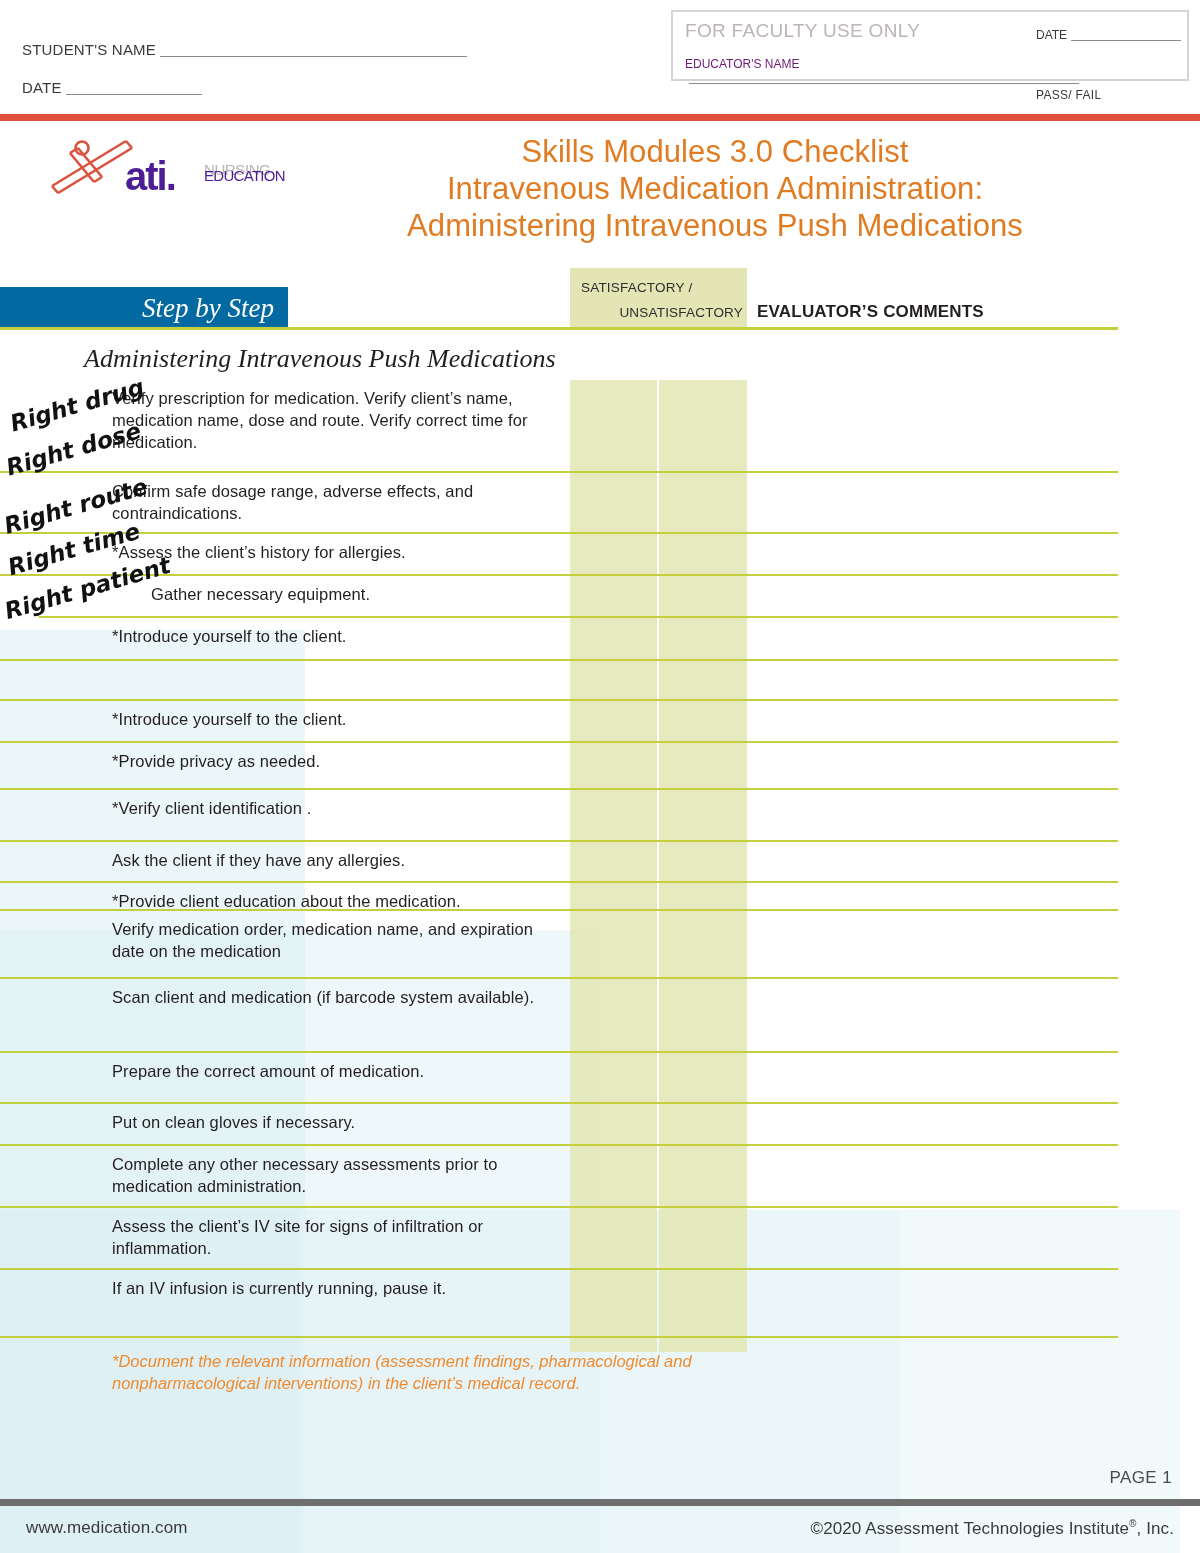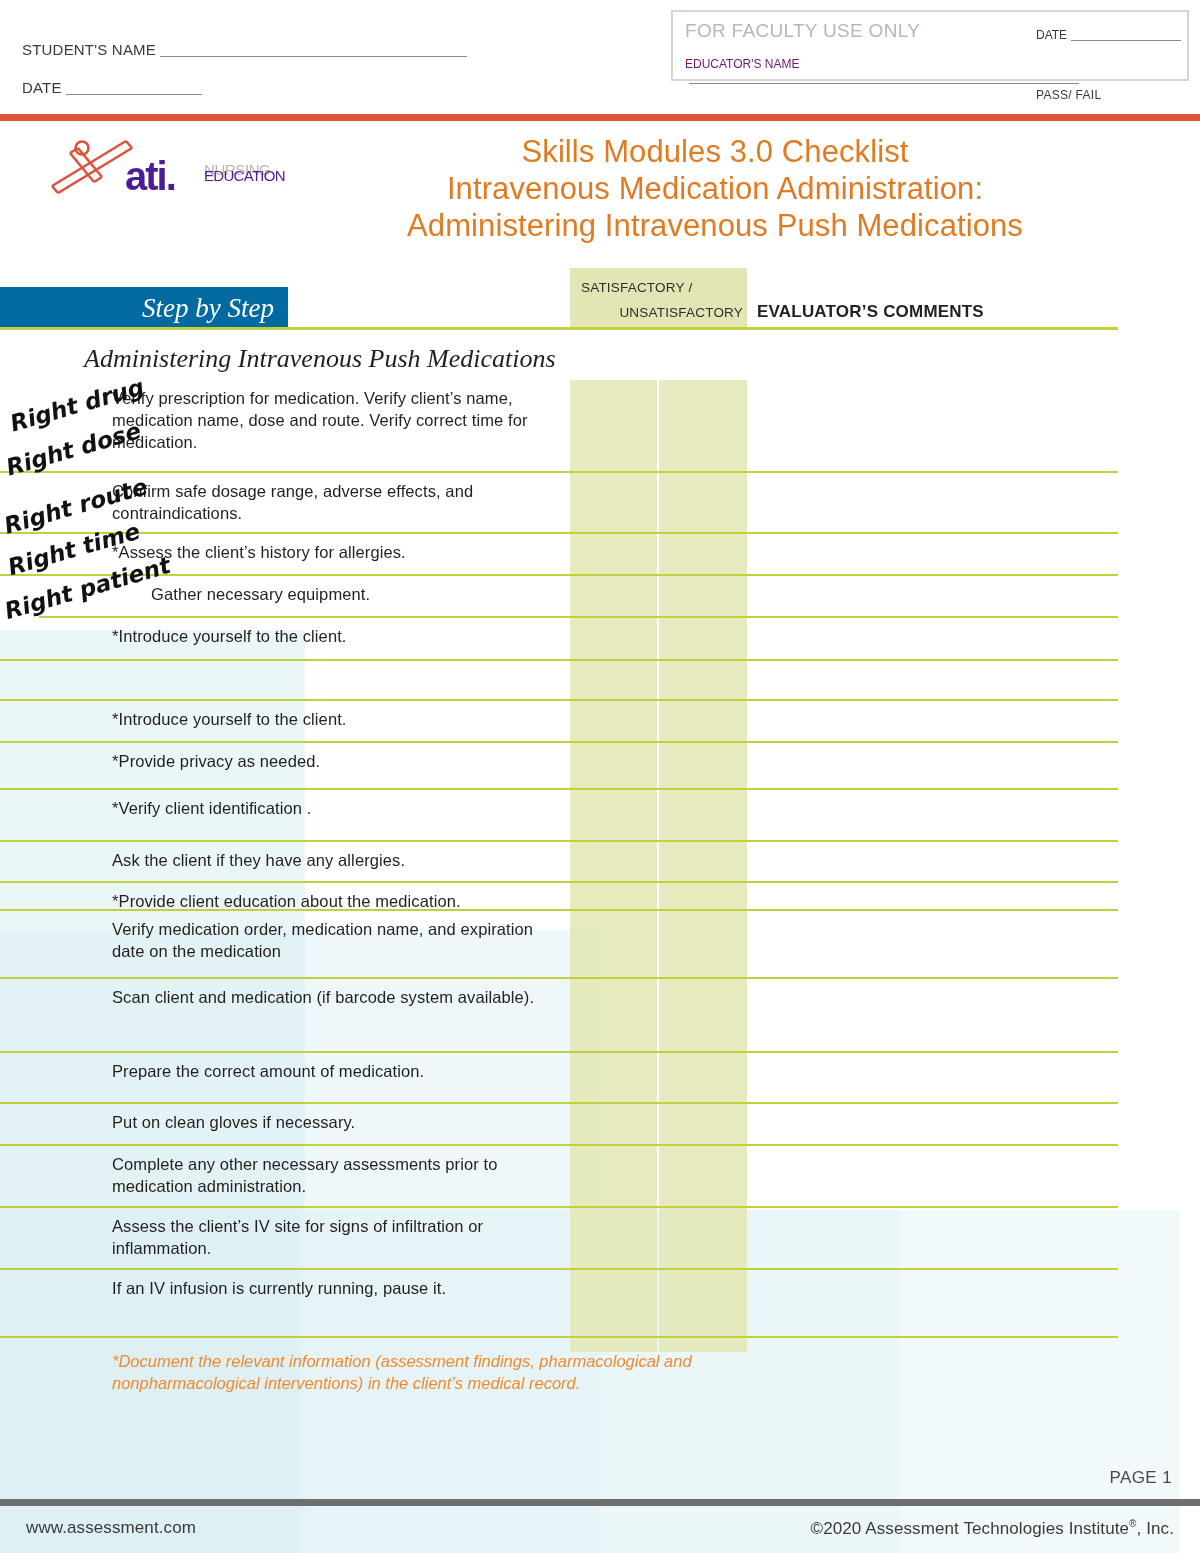--- a/index.html
+++ b/index.html
@@ -397,18 +397,18 @@
   </div>
 
   <div class="hand hw1">Right drug</div>
   <div class="hand hw2">Right dose</div>
   <div class="hand hw3">Right route</div>
   <div class="hand hw4">Right time</div>
   <div class="hand hw5">Right patient</div>
 
   <div class="page-num">PAGE 1</div>
   <div class="gray-bar"></div>
-  <div class="foot-left">www.assessment.com</div>
+  <div class="foot-left">www.medication.com</div>
   <div class="foot-right">
     <span>©2020 Assessment Technologies Institute</span><sup>®</sup><span>, Inc.</span>
   </div>
 
 </div>
 
 </body></html>

